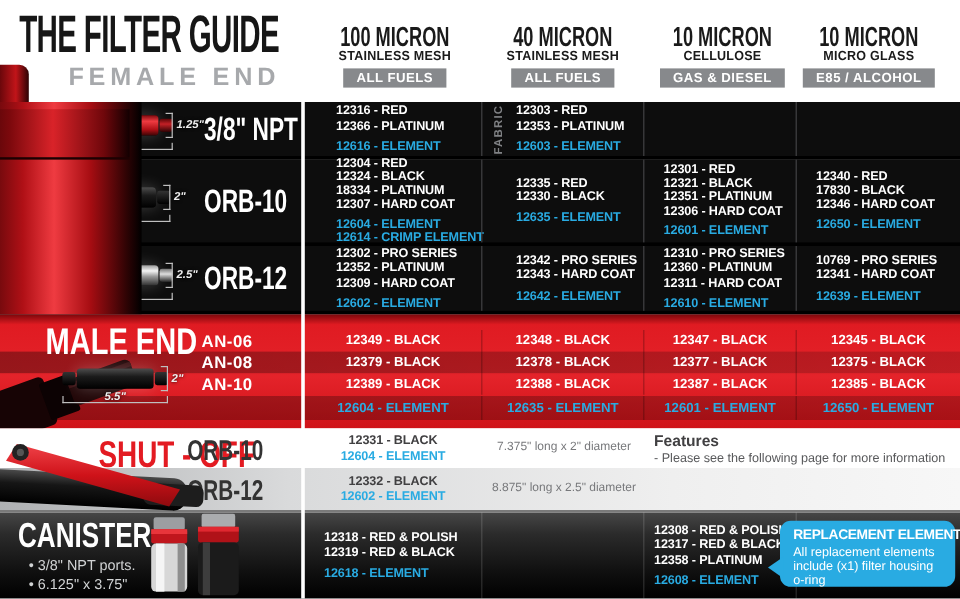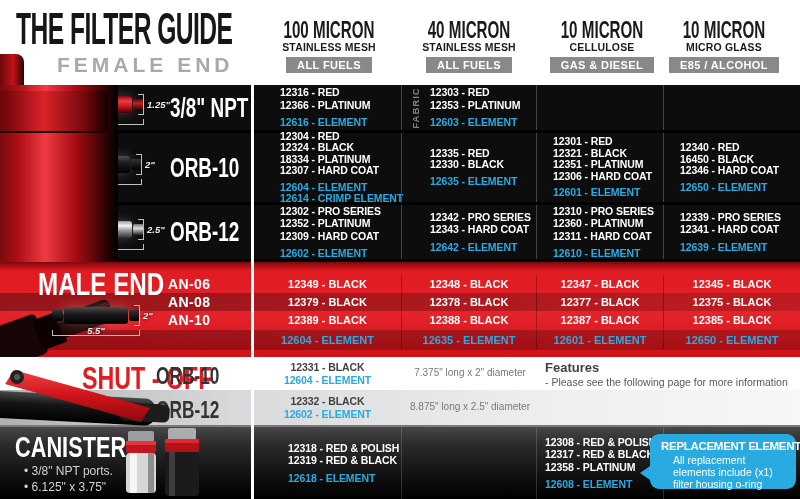--- a/index.html
+++ b/index.html
@@ -87,21 +87,21 @@
   
   .canister{position:absolute;top:425px;left:0;width:800px;height:74px;background:linear-gradient(180deg,#474747 0%,#2b2b2b 25%,#0f0f0f 70%,#000 100%);border-top:2px solid #7a7a7a;z-index:1;}
   .can-head{position:absolute;left:15px;top:4px;font-size:29px;font-weight:bold;color:#fff;transform:scaleX(0.75);transform-origin:0 0;white-space:nowrap;}
   .can-bullet{position:absolute;left:24px;font-size:12px;color:#d1d3d4;white-space:nowrap;}
   .can-cell{position:absolute;top:0;bottom:0;display:flex;flex-direction:column;justify-content:center;}
   .can-sep{position:absolute;top:0;bottom:0;width:1px;background:rgba(255,255,255,0.16);}
   .can-photos{position:absolute;left:116px;top:1px;}
   .callout{position:absolute;left:650px;top:7px;width:146px;height:55px;background:#29abe2;border-radius:9px;padding:6px 8px 0 11px;z-index:4;}
   .callout::before{content:"";position:absolute;left:-10px;bottom:7px;width:0;height:0;border:9px solid transparent;border-right:13px solid #29abe2;border-left:0;}
   .co-title{font-size:11.5px;font-weight:bold;color:#fff;letter-spacing:-0.3px;white-space:nowrap;}
-  .co-body{font-size:10.5px;color:#fff;line-height:12px;margin-top:2px;margin-left:12px;}
+  .co-body{font-size:10.5px;color:#fff;line-height:12px;margin-top:2px;}
 
   
   .divider{position:absolute;left:251px;top:85px;width:3px;height:414px;background:#fff;z-index:6;}
 </style>
 </head>
 <body>
 
 <div class="screen">
 
   <div class="header">
@@ -186,21 +186,21 @@
       </div>
       <div class="cell c3">
         <div class="pn">12301 - RED</div>
         <div class="pn">12321 - BLACK</div>
         <div class="pn">12351 - PLATINUM</div>
         <div class="pn">12306 - HARD COAT</div>
         <div class="pn el gap">12601 - ELEMENT</div>
       </div>
       <div class="cell c4">
         <div class="pn">12340 - RED</div>
-        <div class="pn">16450 - BLACK</div>
+        <div class="pn">17830 - BLACK</div>
         <div class="pn">12346 - HARD COAT</div>
         <div class="pn el gap">12650 - ELEMENT</div>
       </div>
     </div>
   </div>
 
   <div class="frow r3">
     <div class="mini" style="left:54px;top:7px;">
       <div class="mbody chromef"></div>
       <div class="dimv">
@@ -223,21 +223,21 @@
         <div class="pn">12343 - HARD COAT</div>
         <div class="pn el gap">12642 - ELEMENT</div>
       </div>
       <div class="cell c3">
         <div class="pn">12310 - PRO SERIES</div>
         <div class="pn">12360 - PLATINUM</div>
         <div class="pn">12311 - HARD COAT</div>
         <div class="pn el gap">12610 - ELEMENT</div>
       </div>
       <div class="cell c4">
-        <div class="pn">12339 - PRO SERIES</div>
+        <div class="pn">10769 - PRO SERIES</div>
         <div class="pn">12341 - HARD COAT</div>
         <div class="pn el gap">12639 - ELEMENT</div>
       </div>
     </div>
   </div>
 
   <div class="red-photo">
     <div class="pipe"></div>
     <div class="nut"></div>
   </div>
@@ -335,21 +335,21 @@
       <rect x="10" y="25" width="30" height="40" rx="4" fill="#d7d7d7"></rect>
       <rect x="14" y="25" width="7" height="40" fill="#f5f5f5"></rect>
       <rect x="32" y="25" width="6" height="40" fill="#8e8e8e"></rect>
       <rect x="52" y="0" width="28" height="12" rx="2" fill="#aaacae"></rect>
       <rect x="49" y="11" width="34" height="13" rx="2" fill="#b01218"></rect>
       <rect x="49" y="11" width="34" height="4" fill="#e02830"></rect>
       <rect x="49" y="24" width="34" height="44" rx="4" fill="#1b1b1b"></rect>
       <rect x="53" y="24" width="6" height="44" fill="#3d3d3d"></rect>
     </svg>
 
-    <div class="can-cell" style="left:254px;width:147px;padding-left:34px;">
+    <div class="can-cell" style="left:254px;width:147px;padding-left:16px;">
       <div class="pn">12318 - RED &amp; POLISH</div>
       <div class="pn">12319 - RED &amp; BLACK</div>
       <div class="pn el gap">12618 - ELEMENT</div>
     </div>
     <div class="can-cell" style="left:537px;width:127px;padding-left:8px;">
       <div class="pn">12308 - RED &amp; POLISH</div>
       <div class="pn">12317 - RED &amp; BLACK</div>
       <div class="pn">12358 - PLATINUM</div>
       <div class="pn el gap">12608 - ELEMENT</div>
     </div>

